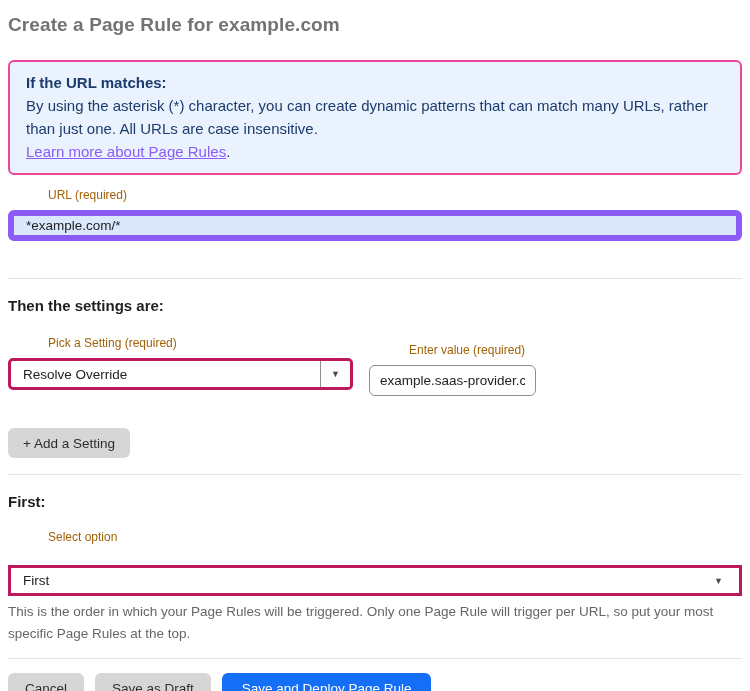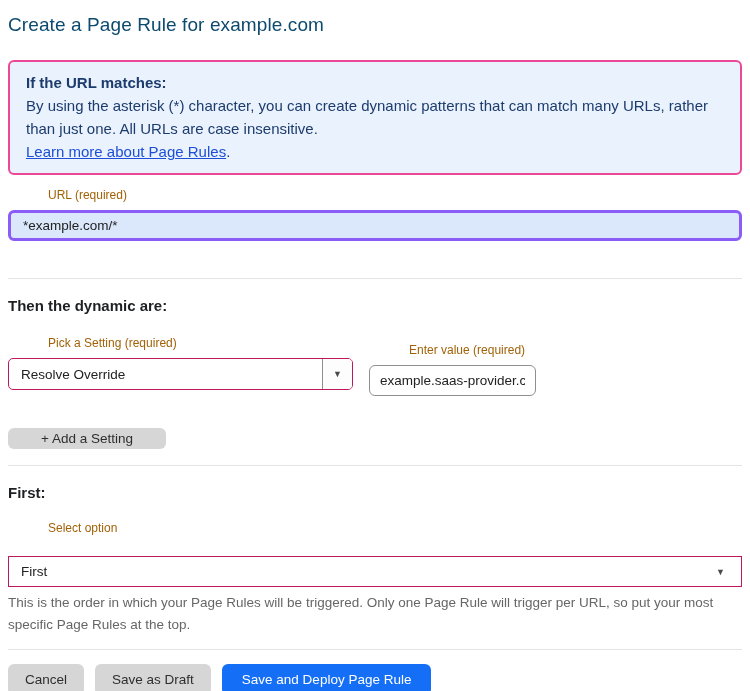--- a/index.html
+++ b/index.html
@@ -9,56 +9,56 @@
     color: #36393f;
     height: 691px;
     overflow: hidden;
   }
   .page { padding: 0 8px; width: 750px; }
 
   h1.page-title {
     margin-top: 14px;
     font-size: 19px;
     line-height: 22px;
-    font-weight: 400;
-    color: #0c4a6e;
+    font-weight: 700;
+    color: #737373;
     letter-spacing: 0.1px;
   }
 
   .info-box {
     margin-top: 24px;
     background: #e9f2fd;
     border: 2px solid #ec4899;
     border-radius: 6px;
     padding: 9px 16px 10px 16px;
     color: #1d3c6e;
     font-size: 15px;
     line-height: 23px;
   }
   .info-heading { font-weight: 700; }
   .info-link {
-    color: #1d4ed8;
+    color: #8b5cf6;
     text-decoration: underline;
     cursor: pointer;
   }
 
   .field-label {
     display: block;
     font-size: 12px;
     color: #a16207;
     margin-left: 40px;
   }
   .url-label { margin-top: 13px; }
 
   .url-input {
     margin-top: 8px;
     width: 100%;
     height: 31px;
     background: #dbe8fb;
-    border: 3px solid #8b5cf6;
+    border: 6px solid #8b5cf6;
     border-radius: 6px;
     padding: 0 12px;
     font-family: "Liberation Sans", sans-serif;
     font-size: 13.5px;
     color: #222222;
     outline: none;
   }
 
   hr.divider {
     border: none;
@@ -78,21 +78,21 @@
 
   .settings-row { display: flex; margin-top: 22px; }
   .setting-col { width: 345px; }
   .value-col { margin-left: 16px; margin-top: 7px; width: 167px; }
   .settings-row .field-label { margin-bottom: 8px; }
 
   .dropdown {
     display: flex;
     align-items: stretch;
     background: #ffffff;
-    border: 1px solid #be185d;
+    border: 3px solid #be185d;
     border-radius: 5px;
     height: 32px;
     cursor: pointer;
     overflow: hidden;
   }
   .dropdown-value {
     flex: 1;
     display: flex;
     align-items: center;
     padding: 0 12px;
@@ -139,22 +139,22 @@
     border: none;
     border-radius: 6px;
     font-size: 13.5px;
     cursor: pointer;
   }
   .btn-gray { background: #d6d6d6; color: #2e2e2e; }
   .btn-blue { background: #146ef6; color: #ffffff; }
 
   .add-setting-btn {
     margin-top: 32px;
-    height: 21px;
-    padding: 0 33px;
+    height: 30px;
+    padding: 0 15px;
   }
 
   .order-select-label { margin-top: 20px; }
   .order-dropdown { margin-top: 21px; height: 31px; border-radius: 0; }
 
   .help-text {
     margin-top: 5px;
     font-size: 13.5px;
     line-height: 22px;
     color: #666666;
@@ -181,21 +181,21 @@
     <div class="info-heading">If the URL matches:</div>
     <div class="info-body">By using the asterisk (*) character, you can create dynamic patterns that can match many URLs, rather than just one. All URLs are case insensitive.</div>
     <div class="info-link-row"><a class="info-link" href="#">Learn more about Page Rules</a><span>.</span></div>
   </section>
 
   <label class="field-label url-label">URL (required)</label>
   <input type="text" class="url-input" value="*example.com/*" style="">
 
   <hr class="divider divider-1">
 
-  <h2 class="section-heading">Then the dynamic are:</h2>
+  <h2 class="section-heading">Then the settings are:</h2>
 
   <div class="settings-row">
     <div class="setting-col">
       <label class="field-label">Pick a Setting (required)</label>
       <div class="dropdown">
         <span class="dropdown-value">Resolve Override</span>
         <span class="dropdown-arrow-box">
             <span>▼</span>
           </span>
       </div>

